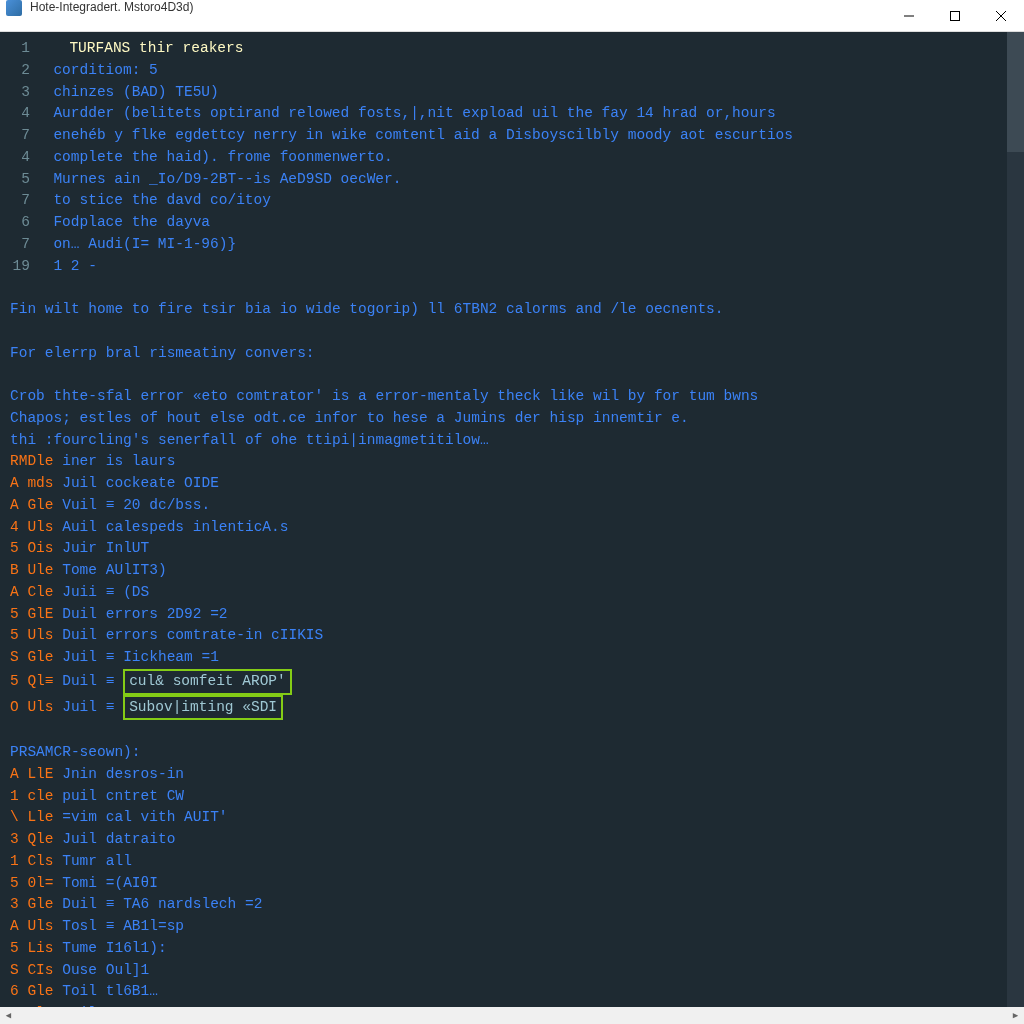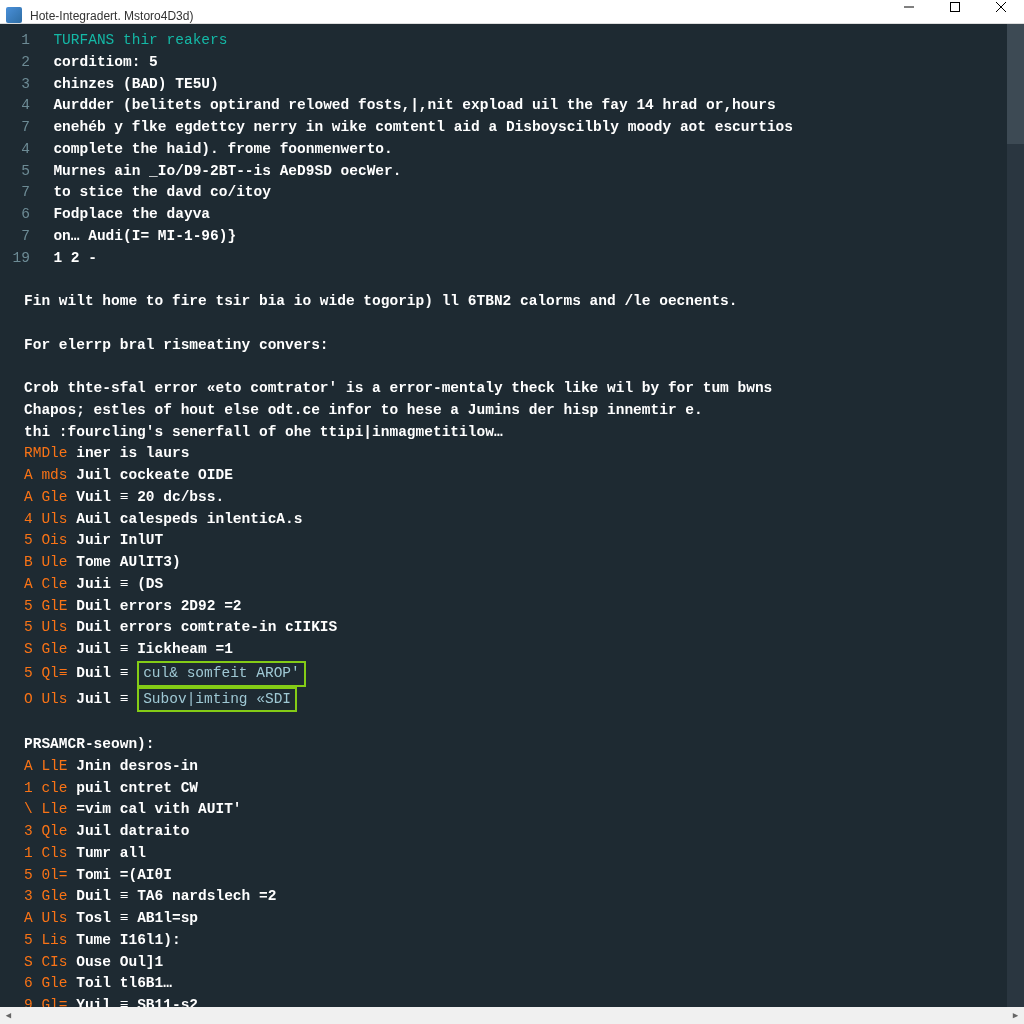--- a/index.html
+++ b/index.html
@@ -7,26 +7,26 @@
   font-family: 'Consolas', 'Courier New', monospace;
   font-size: 14px;
   background: #fff;
   width: 1024px;
   height: 1024px;
   overflow: hidden;
   display: flex;
   flex-direction: column;
 }
 .titlebar {
-  height: 24px;
+  height: 32px;
   background: #fff;
   border-bottom: 1px solid #ddd;
   display: flex;
-  align-items: flex-end;
-  padding: 0 0 0 6px;
+  align-items: flex-start;
+  padding: 0 0 8px 6px;
 }
 .titlebar-icon {
   width: 16px; height: 16px;
   background: linear-gradient(135deg, #4a90d9 0%, #2e6da4 100%);
   border-radius: 2px;
   margin-right: 8px;
 }
 .titlebar-title {
   color: #333;
   font-family: 'Segoe UI', sans-serif;
@@ -66,21 +66,21 @@
 }
 .gutter {
   color: #6d8b95;
   padding: 0 6px 0 10px;
   text-align: right;
   user-select: none;
   display: inline-block;
   min-width: 36px;
 }
 .line { display: block; }
-.kw { color: #14b8a6; }
+.kw { color: #fef9c3; margin-left: 16px; }
 .hl-box {
   border: 2px solid #84cc16;
   display: inline-block;
   padding: 0 4px;
 }
 .scrollbar-v {
   width: 17px;
   background: #2a3640;
   position: relative;
 }
@@ -99,23 +99,23 @@
 }
 .scrollbar-h .arrow {
   width: 17px; height: 17px;
   display: flex;
   align-items: center;
   justify-content: center;
   font-size: 9px;
   color: #666;
 }
 .scrollbar-h .track { flex: 1; }
-.txt { color: #ffffff; font-weight: bold; }
+.txt { color: #3b82f6; }
 .dim { color: #f97316; }
-.noln { padding-left: 24px; display: block; }
+.noln { padding-left: 10px; display: block; }
 </style>
 </head>
 <body>
 
 <div class="titlebar">
   <div class="titlebar-icon"></div>
   <div class="titlebar-title">Hote-Integradert. Mstoro4D3d)</div>
   <div class="titlebar-controls">
     <div class="winbtn">
       <svg viewBox="0 0 10 10">

